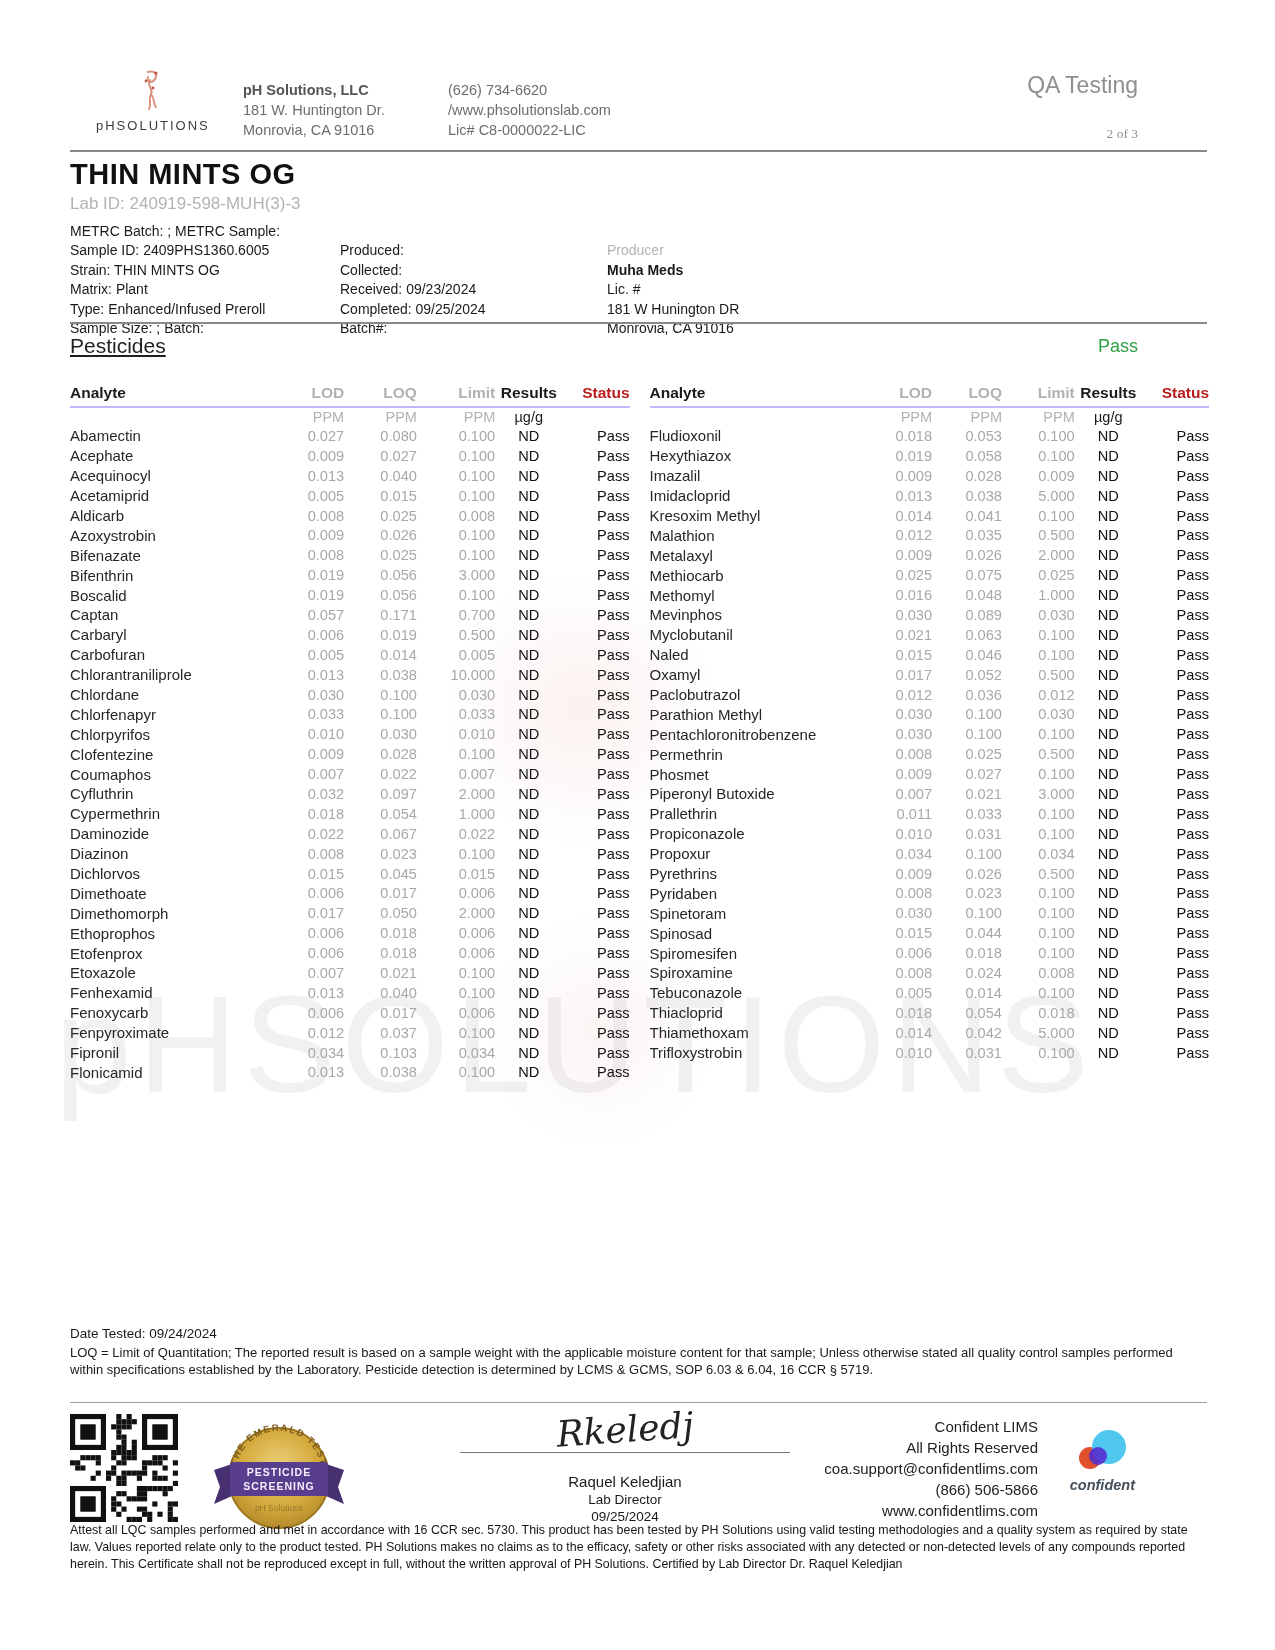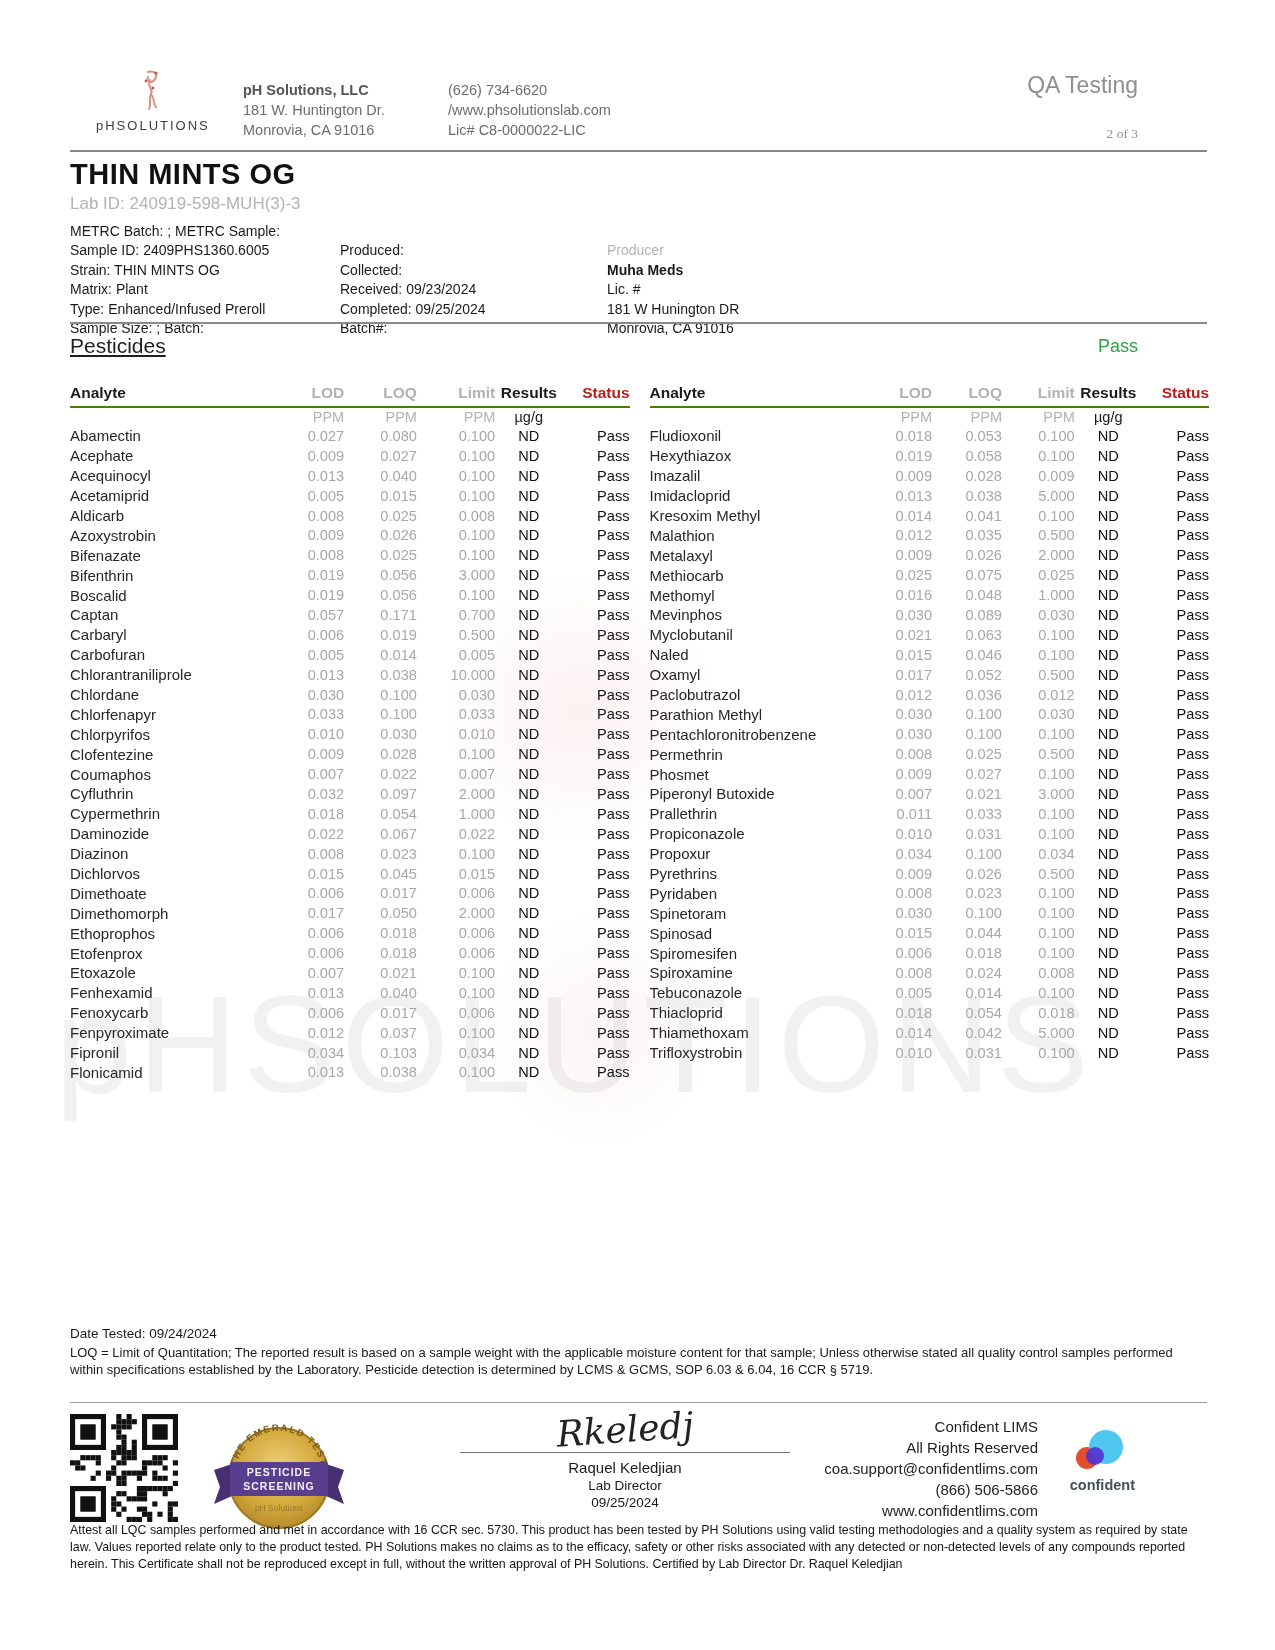--- a/index.html
+++ b/index.html
@@ -32,21 +32,21 @@
   .producer-name{font-weight:bold;}
 
   
   .section-title{position:absolute;left:70px;top:334px;font-size:21px;color:#1f1f1f;text-decoration:underline;}
   .section-status{position:absolute;right:137px;top:336px;font-size:18px;font-weight:500;}
 
   
   .tables{position:absolute;left:70px;right:66px;top:383px;display:flex;gap:20px;}
   .half{flex:1;}
   table{border-collapse:collapse;table-layout:fixed;width:100%;}
-  th{font-size:15.5px;font-weight:bold;padding:1px 0 4px 0;border-bottom:2px solid #4d7c0f;}
+  th{font-size:15.5px;font-weight:bold;padding:1px 0 4px 0;border-bottom:2px solid #c4b5fd;}
   th.h-analyte{text-align:left;color:#1a1a1a;}
   th.h-gray{text-align:right;color:#b2b2b2;margin-top:28px;}
   th.h-res{text-align:center;color:#1a1a1a;}
   th.h-status{text-align:right;color:#b91c1c;}
   td{height:19.9px;padding:0;font-size:14.6px;white-space:nowrap;overflow:hidden;}
   .u-row td{height:18px;}
   .u-ppm{text-align:right;color:#b2b2b2;font-size:14.5px;}
   .u-ug{text-align:center;color:#1a1a1a;font-size:14.5px;}
   .c-analyte{text-align:left;color:#262626;font-size:15px;}
   .c-num{text-align:right;color:#a8a8a8;}
@@ -66,25 +66,25 @@
   .date-tested{position:absolute;left:70px;top:1326px;font-size:13.5px;}
   .loq-note{position:absolute;left:70px;top:1344px;right:68px;font-size:13px;line-height:17px;}
 
   
   .qr{position:absolute;left:70px;top:1414px;}
   .badge{position:absolute;left:212px;top:1408px;}
   .sig-block{position:absolute;left:460px;top:1410px;width:330px;text-align:center;}
   .sig-script{font-family:"DejaVu Serif",serif;font-style:italic;font-size:36px;
               transform:rotate(-4deg);color:#222;line-height:40px;}
   .sig-line{border-bottom:1.5px solid #777;margin-top:2px;}
-  .sig-name{font-size:15px;margin-top:6px;}
+  .sig-name{font-size:15px;margin-top:20px;}
   .sig-title{font-size:13.5px;margin-top:2px;}
   .sig-date{font-size:13.5px;margin-top:2px;}
   .confident-block{position:absolute;right:237px;top:1416px;text-align:right;font-size:15px;line-height:21px;color:#222;}
-  .confident-logo{position:absolute;right:140px;top:1428px;}
+  .confident-logo{position:absolute;right:140px;top:1428px;text-align:center;font-style:italic;}
   .confident-word{font-size:14.5px;font-weight:bold;color:#41505c;margin-top:1px;}
 
   .attest{position:absolute;left:70px;top:1522px;right:66px;font-size:12.4px;line-height:17px;color:#161616;}
 </style>
 </head>
 <body>
 
 <div class="page">
 
   <div class="watermark">pHSOLUTIONS</div>

